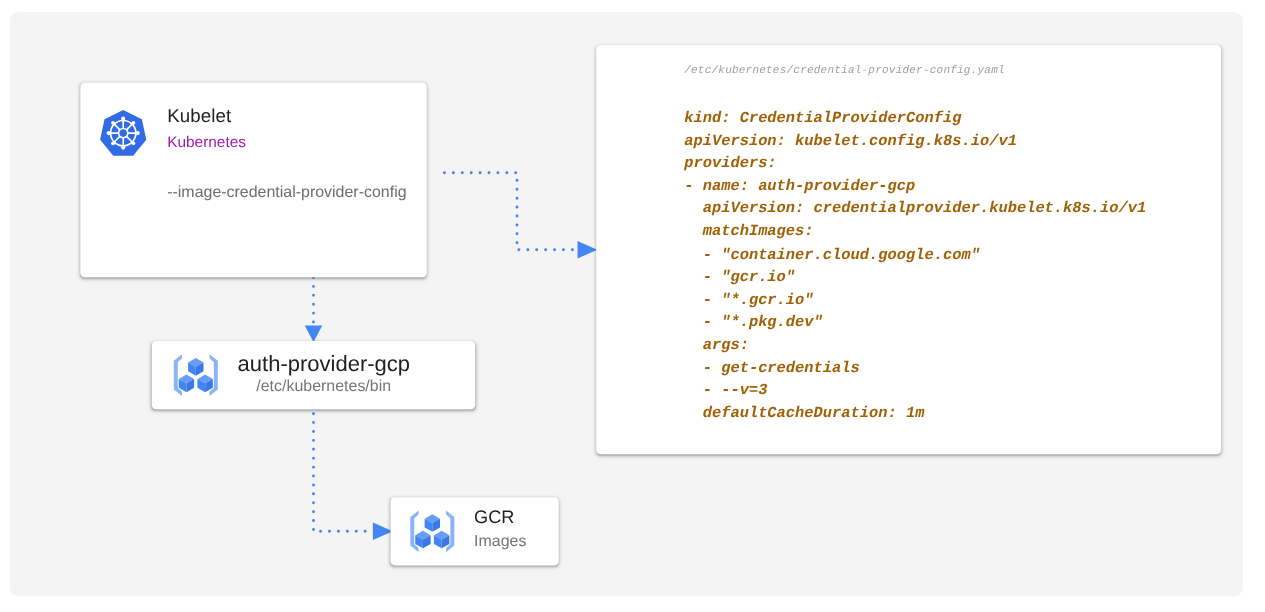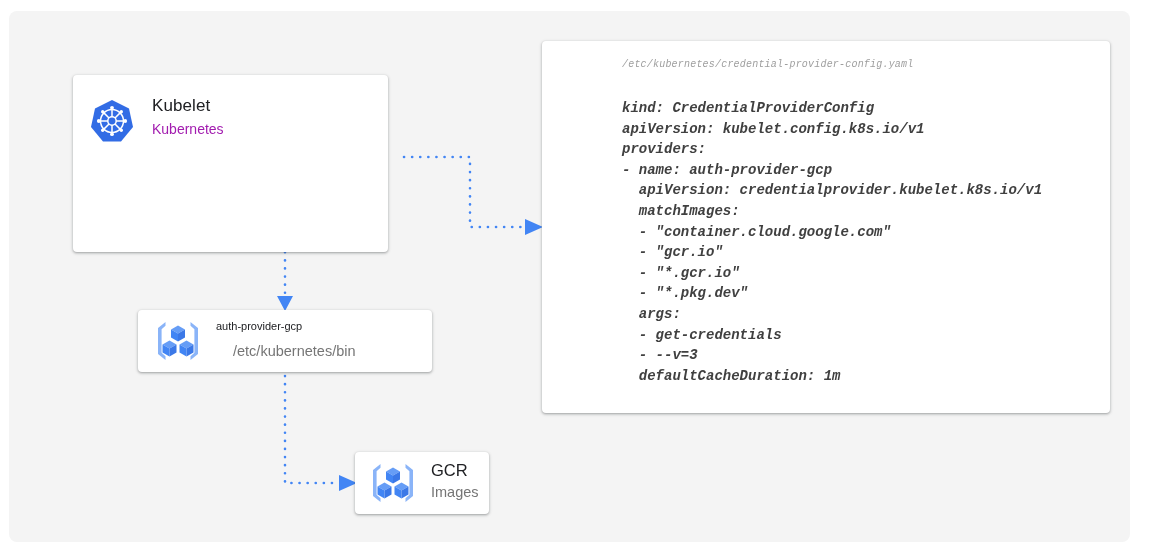--- a/index.html
+++ b/index.html
@@ -85,36 +85,36 @@
     position: absolute;
     left: 15px;
     top: 10px;
     width: 50px;
     height: 42px;
   }
   #authprovider-title {
     position: absolute;
     left: 78px;
     top: 10px;
-    font-size: 11px;
+    font-size: 20px;
     color: #202124;
   }
   #authprovider-subtitle {
     position: absolute;
     left: 95px;
     top: 33px;
     font-size: 14.5px;
     color: #757575;
   }
 
   
   #gcr-card {
     left: 355px;
     top: 452px;
-    width: 134px;
+    width: 153px;
     height: 62px;
   }
   #gcr-icon {
     position: absolute;
     left: 13px;
     top: 10px;
     width: 50px;
     height: 42px;
   }
   #gcr-title {
@@ -152,21 +152,21 @@
     white-space: pre;
   }
   #yaml-body {
     position: absolute;
     left: 80px;
     top: 57px;
     font-family: "Liberation Mono", "DejaVu Sans Mono", monospace;
     font-style: italic;
     font-weight: bold;
     font-size: 14px;
-    color: #404040;
+    color: #a16207;
     line-height: 20.6px;
     white-space: pre;
   }
   #yaml-body .yline { display: block; }
 
   
   #connectors {
     position: absolute;
     left: 0;
     top: 0;
@@ -221,20 +221,21 @@
         <circle cx="10.8" cy="24" r="1.9"></circle>
         <circle cx="37.2" cy="24" r="1.9"></circle>
         <circle cx="14.7" cy="14.7" r="1.7"></circle>
         <circle cx="33.3" cy="33.3" r="1.7"></circle>
         <circle cx="33.3" cy="14.7" r="1.7"></circle>
         <circle cx="14.7" cy="33.3" r="1.7"></circle>
       </g>
     </svg>
     <div id="kubelet-title">Kubelet</div>
     <div id="kubelet-subtitle">Kubernetes</div>
+    <div class="kubelet-flag" id="kubelet-flag-0">--image-credential-provider-config</div>
   </div>
 
   <div class="card" id="authprovider-card">
     <svg id="authprovider-icon" viewBox="0 0 50 42" xmlns="http://www.w3.org/2000/svg">
       <g fill="#8ab4f8">
         <path d="M12.5,2 L5.0,8.0 L5.0,34.0 L12.5,40 L12.5,36.2 L8.6,32.8 L8.6,9.2 L12.5,5.8 Z"></path>
         <path d="M37.5,2 L45.0,8.0 L45.0,34.0 L37.5,40 L37.5,36.2 L41.4,32.8 L41.4,9.2 L37.5,5.8 Z"></path>
       </g>
       <g>
         <polygon points="25,5.5 32,9.5 25,13.5 18,9.5" fill="#669df6"></polygon>

